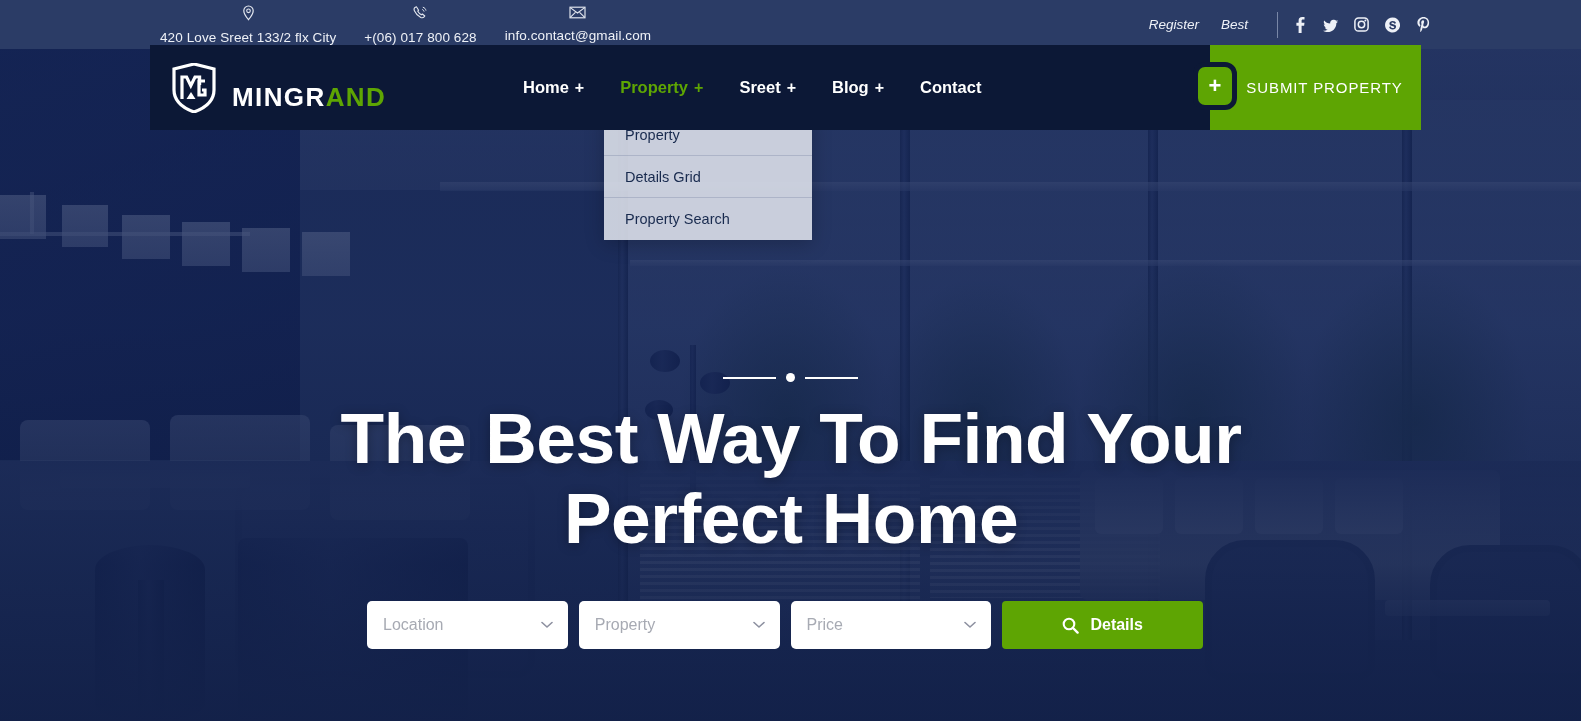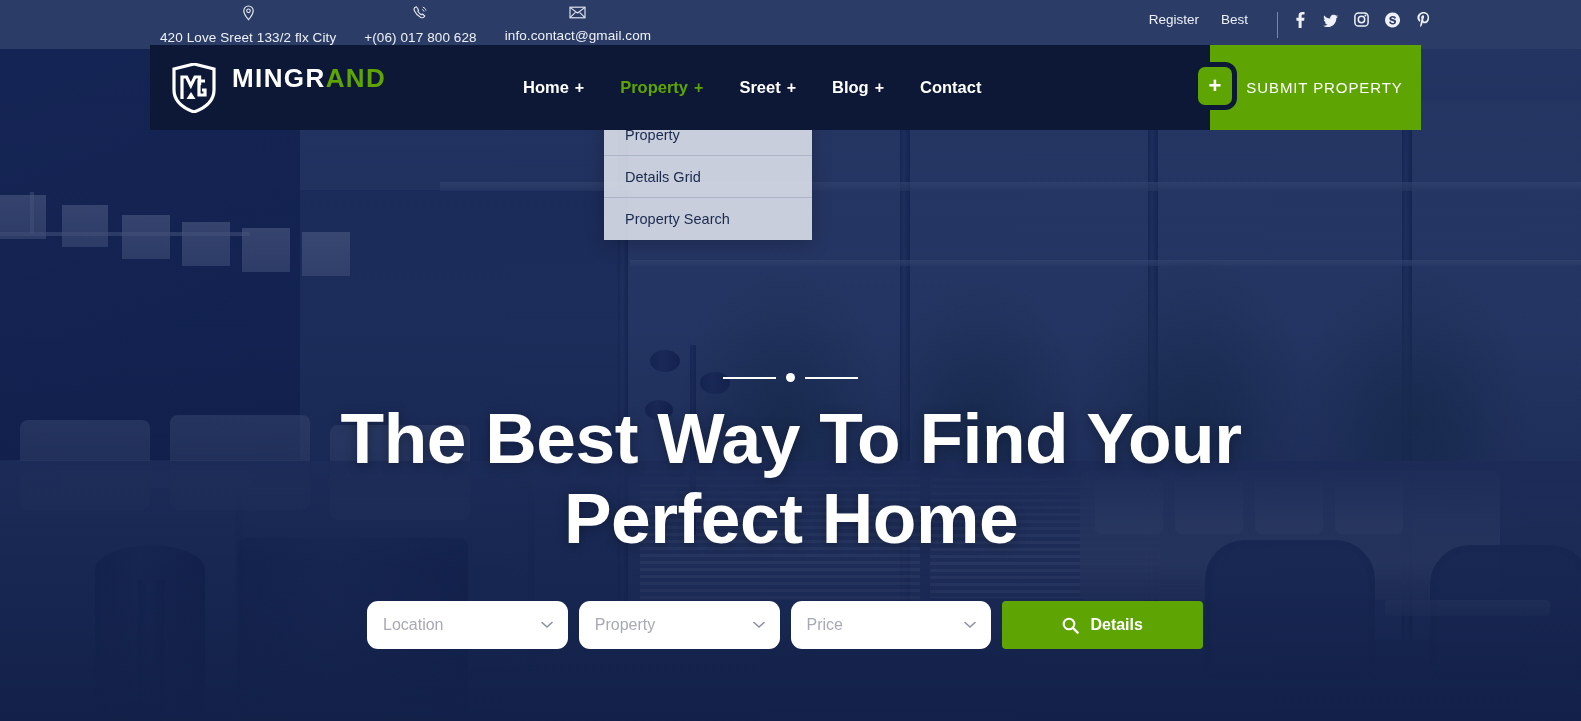--- a/index.html
+++ b/index.html
@@ -130,21 +130,21 @@
     display: flex; align-items: center; justify-content: space-between;
   }
   .contact-list { display: flex; align-items: center; gap: 28px; }
   .contact-item {
     display: flex; align-items: center; gap: 9px;
     color: #eef1f7; font-size: 13.5px; letter-spacing: .1px;
     white-space: nowrap;
     flex-direction: column;
   }
   .contact-item .ic { display: flex; align-items: center; opacity: .95; }
-  .topbar-right { display: flex; align-items: flex-start; gap: 0; }
+  .topbar-right { display: flex; align-items: center; gap: 0; font-style: italic; }
   .auth-link {
     color: #eef1f7; font-size: 13.5px; text-decoration: none;
     padding: 0 11px; white-space: nowrap;
   }
   .auth-sep {
     width: 1px; height: 26px; background: #94a0be; opacity: .75;
     margin: 0 14px 0 18px;
   }
   .social-list { display: flex; align-items: center; gap: 16px; }
   .social-ic {
@@ -153,21 +153,21 @@
   }
 
   
   .header {
     position: absolute; left: 150px; top: 45px; width: 1271px; height: 85px;
     z-index: 30;
     background: #0c1836;
     display: flex; align-items: center;
   }
   .brand {
-    display: flex; align-items: flex-start; gap: 16px;
+    display: flex; align-items: flex-end; gap: 16px;
     width: 355px; padding-left: 22px;
   }
   .brand-mark { width: 44px; height: 50px; display: block; }
   .brand-text {
     font-size: 26px; font-weight: 700; letter-spacing: 1.4px;
     white-space: nowrap;
   }
   .brand-a { color: #ffffff; }
   .brand-b { color: #5ea503; }
 
@@ -267,21 +267,21 @@
   
   .search-panel {
     position: absolute; left: 367px; top: 601px;
     width: 836px; height: 48px;
     display: flex; gap: 11px;
     z-index: 12;
   }
   .select-field {
     position: relative;
     width: 201px; height: 48px;
-    background: #ffffff; border-radius: 11px;
+    background: #ffffff; border-radius: 5px;
     display: flex; align-items: center;
     padding: 0 16px;
     cursor: pointer;
   }
   .select-field span {
     color: #a7aab3; font-size: 16px; font-weight: 400;
   }
   .chev {
     position: absolute; right: 15px; top: 50%;
     transform: translateY(-50%);

